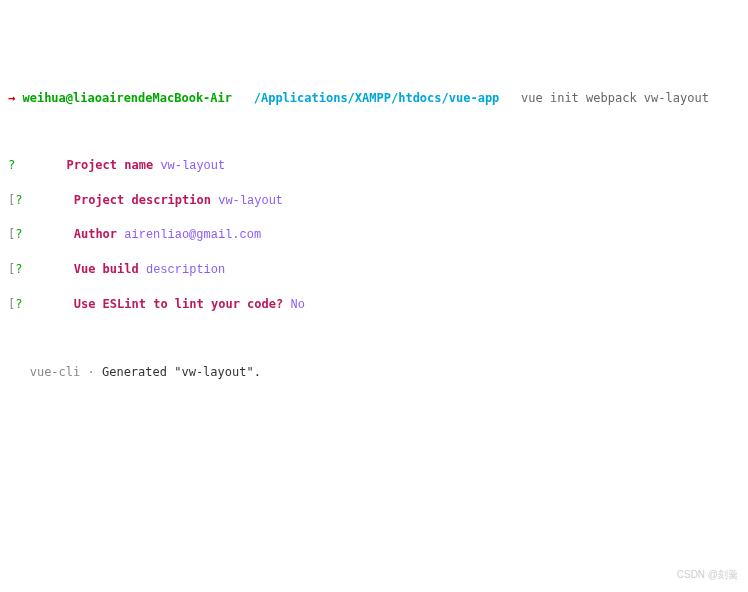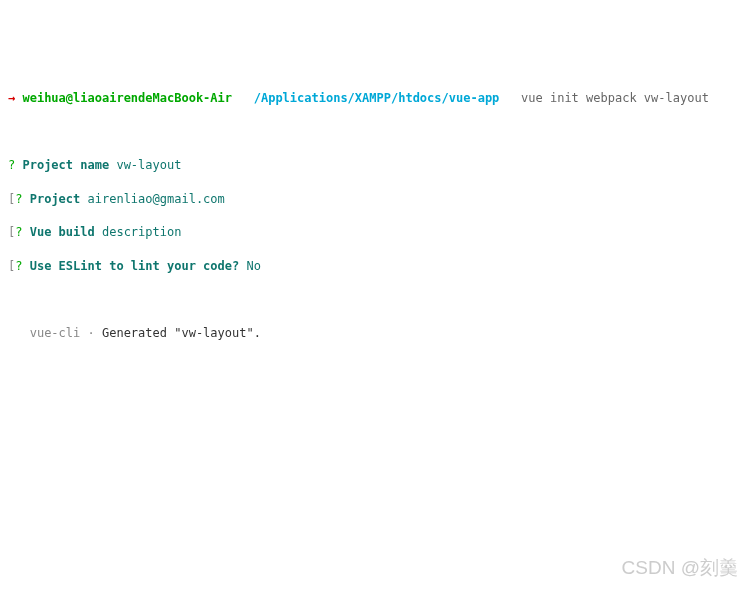--- a/index.html
+++ b/index.html
@@ -15,44 +15,45 @@
       width: 748px;
       height: 592px;
       position: relative;
     }
     .arrow { color: #d70000; font-weight: bold; }
     .user { color: #00a800; font-weight: bold; }
     .at { color: #00a800; font-weight: bold; }
     .path { color: #00a8d7; font-weight: bold; text-align: center; }
     .cmdtext { color: #666; margin-top: 12px; }
     .q { color: #00a800; }
-    .bold { font-weight: bold; color: #0f766e; }
-    .cyan { color: #0f766e; }
+    .bold { font-weight: bold; color: #be185d; margin-left: 44px; }
+    .cyan { color: #8b5cf6; font-family: Liberation Mono, monospace; }
     .gray { color: #888; }
     .watermark {
       position: absolute;
       right: 10px;
       bottom: 10px;
       color: #ccc;
-      font-size: 19px;
+      font-size: 10px;
       font-family: sans-serif;
       pointer-events: none;
     }
     .line { display: block; }
   </style>
 </head>
 <body>
 
 
 
 <div>
 <span class="line"><span class="arrow">→</span> <span class="user">weihua</span><span class="at">@</span><span class="user">liaoairendeMacBook-Air</span>   <span class="path">/Applications/XAMPP/htdocs/vue-app</span>   <span class="cmdtext">vue init webpack vw-layout</span></span>
 <span class="line"> </span>
 <span class="line"><span class="q">?</span> <span class="bold">Project name</span> <span class="cyan">vw-layout</span></span>
-<span class="line"><span class="gray">[</span><span class="q">?</span> <span class="bold">Project</span> <span class="cyan">airenliao@gmail.com</span></span>
+<span class="line"><span class="gray">[</span><span class="q">?</span> <span class="bold">Project description</span> <span class="cyan">vw-layout</span></span>
+<span class="line"><span class="gray">[</span><span class="q">?</span> <span class="bold">Author</span> <span class="cyan">airenliao@gmail.com</span></span>
 <span class="line"><span class="gray">[</span><span class="q">?</span> <span class="bold">Vue build</span> <span class="cyan">description</span></span>
 <span class="line"><span class="gray">[</span><span class="q">?</span> <span class="bold">Use ESLint to lint your code?</span> <span class="cyan">No</span></span>
 <span class="line"> </span>
 <span class="line">   <span class="gray">vue-cli</span> <span class="gray">·</span> <span>Generated "vw-layout".</span></span>
 <span class="line"> </span>
 <span class="line"> </span>
 
 
 
 

